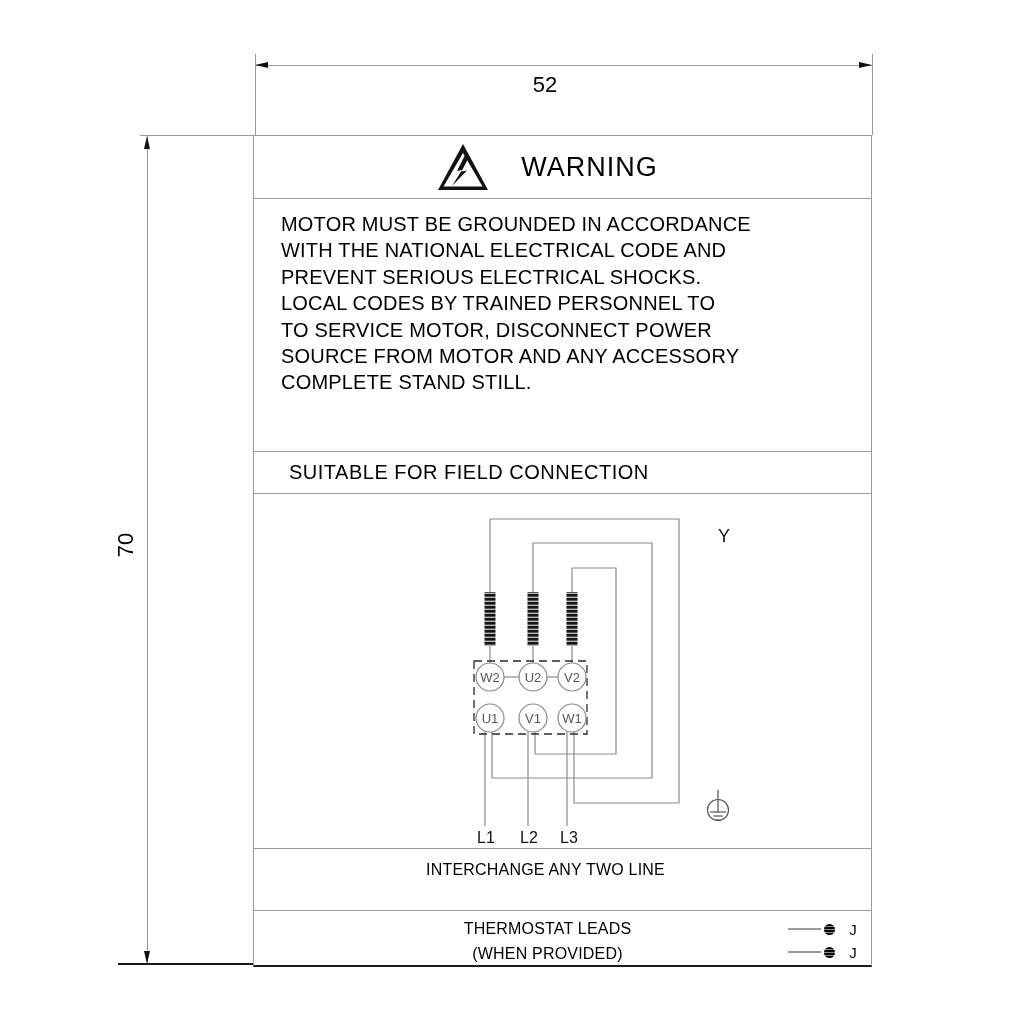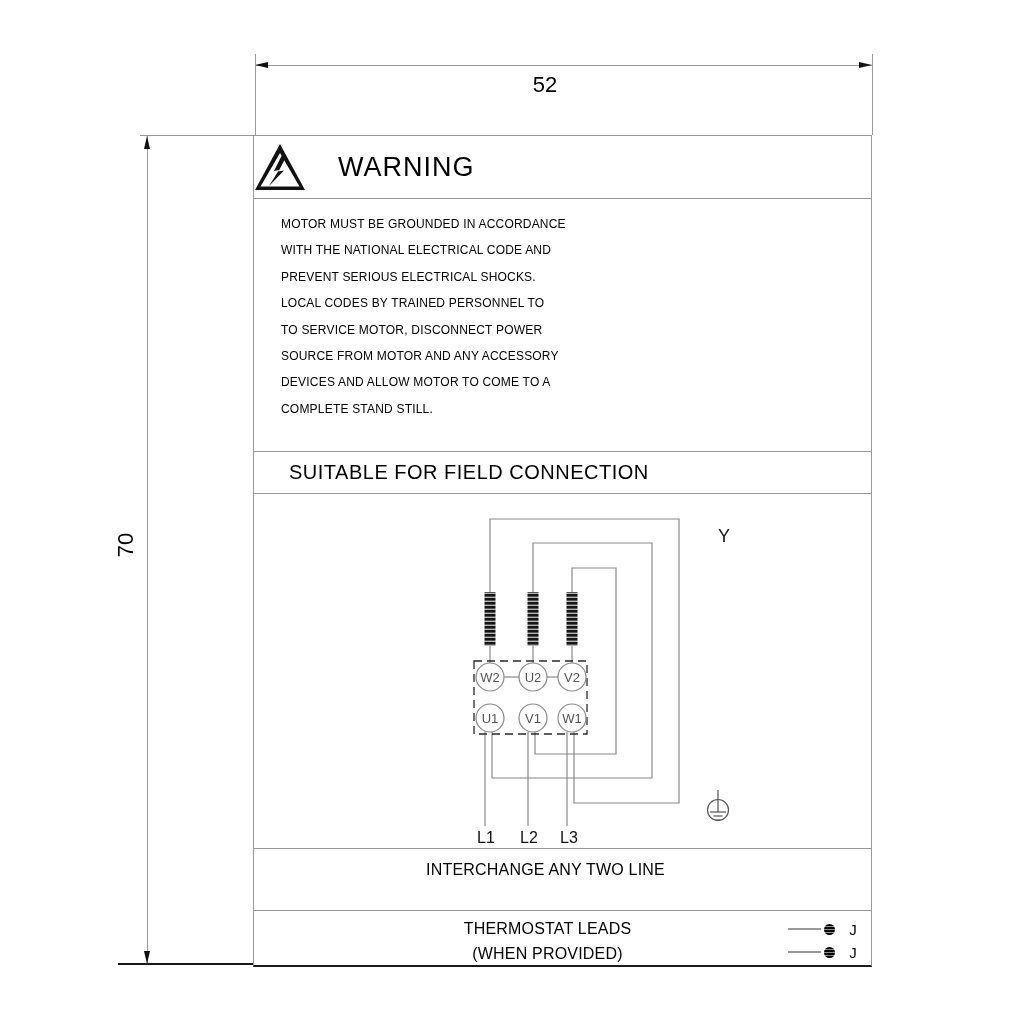--- a/index.html
+++ b/index.html
@@ -22,24 +22,24 @@
   .dim-label{position:absolute;font-size:22px;color:#000;}
   .dim-w{left:505px;top:32px;width:80px;text-align:center;margin-top:40px;}
   .dim-h{left:86px;top:532px;width:80px;text-align:center;transform:rotate(-90deg);}
 
   
   .label-box{position:absolute;left:253px;top:135px;width:619px;height:832px;
              box-sizing:border-box;border:1px solid #9a9a9a;border-bottom:2px solid #1a1a1a;}
   .sec{box-sizing:border-box;width:100%;}
   .divider{border-bottom:1px solid #9a9a9a;}
 
-  .sec-warning{height:63px;display:flex;align-items:center;padding-right:30px;gap:32px;}
+  .sec-warning{height:63px;display:flex;align-items:center;justify-content:center;padding-right:30px;gap:32px;}
   .warning-title{font-size:27px;letter-spacing:1px;}
 
-  .sec-body{height:253px;padding:12px 0 0 27px;font-size:12px;line-height:26.4px;letter-spacing:0.2px;}
+  .sec-body{height:253px;padding:12px 0 0 27px;font-size:20px;line-height:26.4px;letter-spacing:0.2px;}
   .para2{}
 
   .sec-suitable{height:42px;display:flex;align-items:center;padding-left:35px;
                 font-size:20px;letter-spacing:0.5px;}
 
   .sec-diagram{height:355px;position:relative;}
   .sec-diagram svg{position:absolute;left:0;top:0;}
 
   .sec-interchange{height:62px;text-align:center;padding-top:8px;padding-right:34px;
                    font-size:16px;line-height:26px;letter-spacing:0.2px;}
@@ -86,21 +86,20 @@
       <span class="warning-title">WARNING</span>
     </div>
 
     <div class="sec sec-body divider">
       <div>MOTOR MUST BE GROUNDED IN ACCORDANCE</div>
       <div>WITH THE NATIONAL ELECTRICAL CODE AND</div>
       <div>PREVENT SERIOUS ELECTRICAL SHOCKS.</div>
       <div>LOCAL CODES BY TRAINED PERSONNEL TO</div>
       <div class="para2">TO SERVICE MOTOR, DISCONNECT POWER</div>
       <div>SOURCE FROM MOTOR AND ANY ACCESSORY</div>
-      <div>DEVICES AND ALLOW MOTOR TO COME TO A</div>
       <div>COMPLETE STAND STILL.</div>
     </div>
 
     <div class="sec sec-suitable divider">
       <span>SUITABLE FOR FIELD CONNECTION</span>
     </div>
 
     <div class="sec sec-diagram divider">
       <svg width="619" height="354" viewBox="0 0 619 354">
         <defs>

